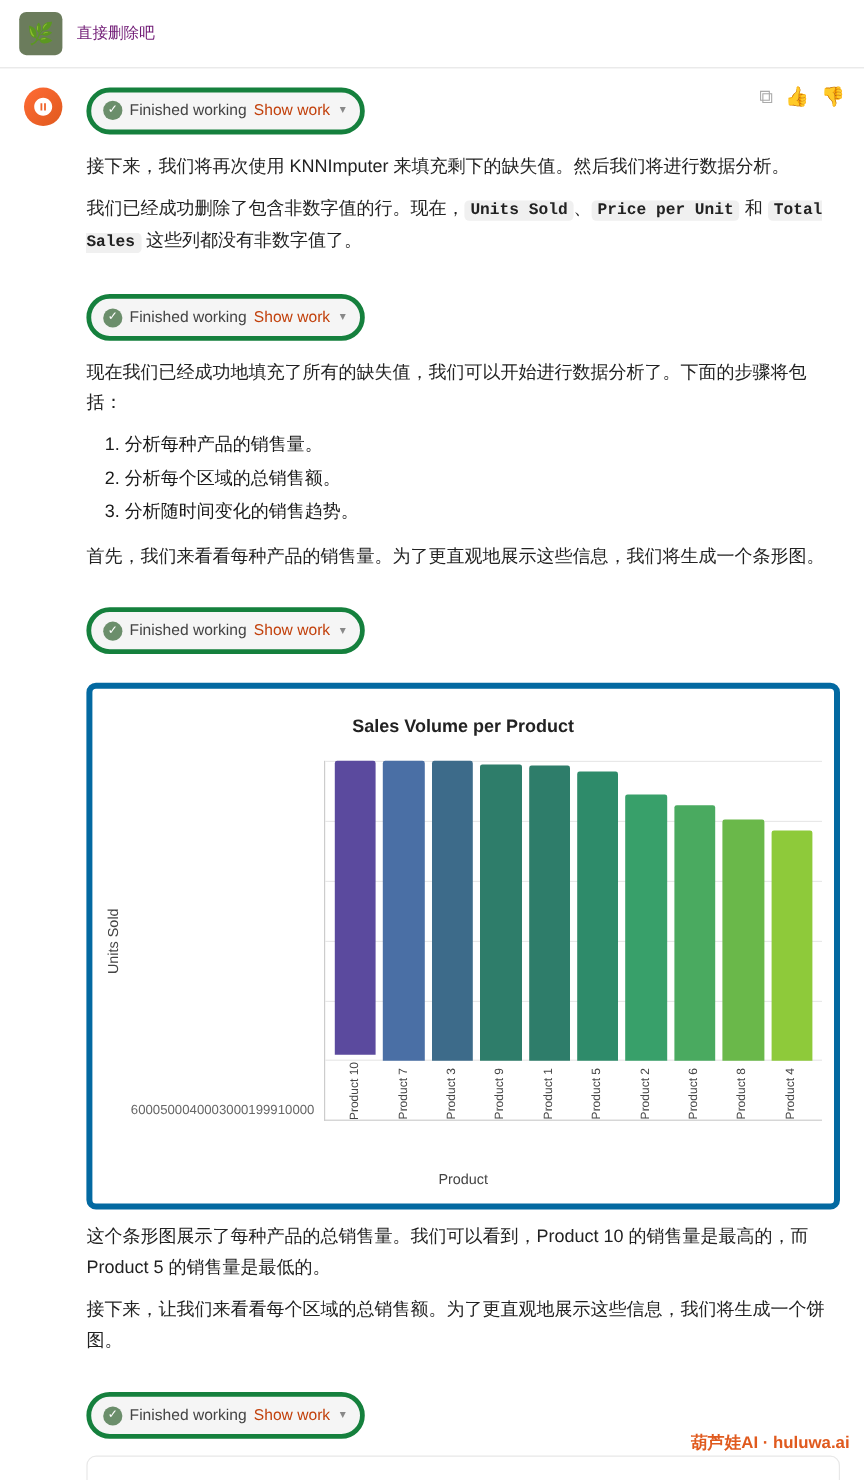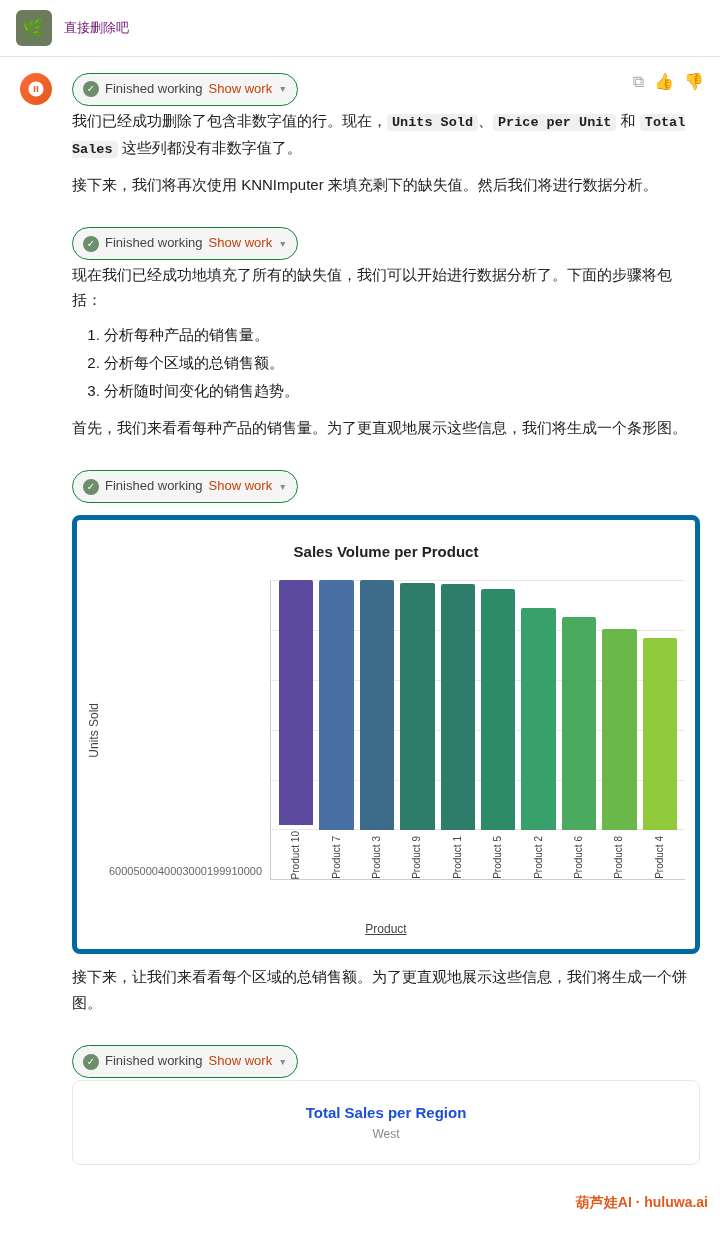--- a/index.html
+++ b/index.html
@@ -45,27 +45,27 @@
       padding: 16px 20px;
       position: relative;
     }
 
     
     .finished-pill {
       display: inline-flex;
       align-items: center;
       gap: 6px;
       background: #f5f5f5;
-      border: 1px solid #15803d;
+      border: 4px solid #15803d;
       border-radius: 20px;
       padding: 5px 12px 5px 10px;
       font-size: 13px;
       color: #444;
       cursor: pointer;
-      margin-bottom: 2px;
+      margin-bottom: 14px;
     }
     .finished-pill .pill-dot {
       width: 16px;
       height: 16px;
       background: #6b8e6b;
       border-radius: 50%;
       display: flex; align-items: center; justify-content: center;
     }
     .finished-pill .pill-dot::after {
       content: '✓';
@@ -210,21 +210,20 @@
       text-orientation: mixed;
       transform: rotate(180deg);
       margin-top: 6px;
       white-space: nowrap;
     }
     .x-axis-title {
       text-align: center;
       font-size: 12px;
       color: #444;
       margin-top: 40px;
-      text-decoration: underline;
     }
     .pie-container {
       background: #fff;
       border: 1px solid #e8e8e8;
       border-radius: 8px;
       padding: 20px 10px 10px 10px;
       width: 100%;
     }
     .pie-title {
       text-align: center;
@@ -281,24 +280,24 @@
     <div class="msg-with-icon">
       
       <div class="finished-pill">
         <div class="pill-dot"></div>
         <span>Finished working</span>
         <span class="show-work">Show work</span>
         <span class="chevron">▾</span>
       </div>
 
       <div class="msg-text">
+        接下来，我们将再次使用 KNNImputer 来填充剩下的缺失值。然后我们将进行数据分析。
+      </div>
+      <div class="msg-text">
         我们已经成功删除了包含非数字值的行。现在，<code>Units Sold</code>、<code>Price per Unit</code> 和 <code>Total Sales</code> 这些列都没有非数字值了。
-      </div>
-      <div class="msg-text">
-        接下来，我们将再次使用 KNNImputer 来填充剩下的缺失值。然后我们将进行数据分析。
       </div>
     </div>
   </div>
 
   <div class="message-block" style="padding-left:20px; padding-right:20px; padding-top:4px;">
     <div class="msg-with-icon">
       
       <div class="finished-pill">
         <div class="pill-dot"></div>
         <span>Finished working</span>
@@ -411,20 +410,23 @@
                 <div class="bar" style="height:calc(4180/6500*100%); background:#8eca3a;"></div>
                 <span class="bar-label">Product 4</span>
               </div>
             </div>
           </div>
         </div>
         <div class="x-axis-title">Product</div>
       </div>
 
       <div class="msg-text">
+        这个条形图展示了每种产品的总销售量。我们可以看到，Product 10 的销售量是最高的，而 Product 5 的销售量是最低的。
+      </div>
+      <div class="msg-text">
         接下来，让我们来看看每个区域的总销售额。为了更直观地展示这些信息，我们将生成一个饼图。
       </div>
     </div>
   </div>
 
   <div class="message-block" style="padding-left:20px; padding-right:20px; padding-top:4px;">
     <div class="msg-with-icon">
       
       <div class="finished-pill">
         <div class="pill-dot"></div>

